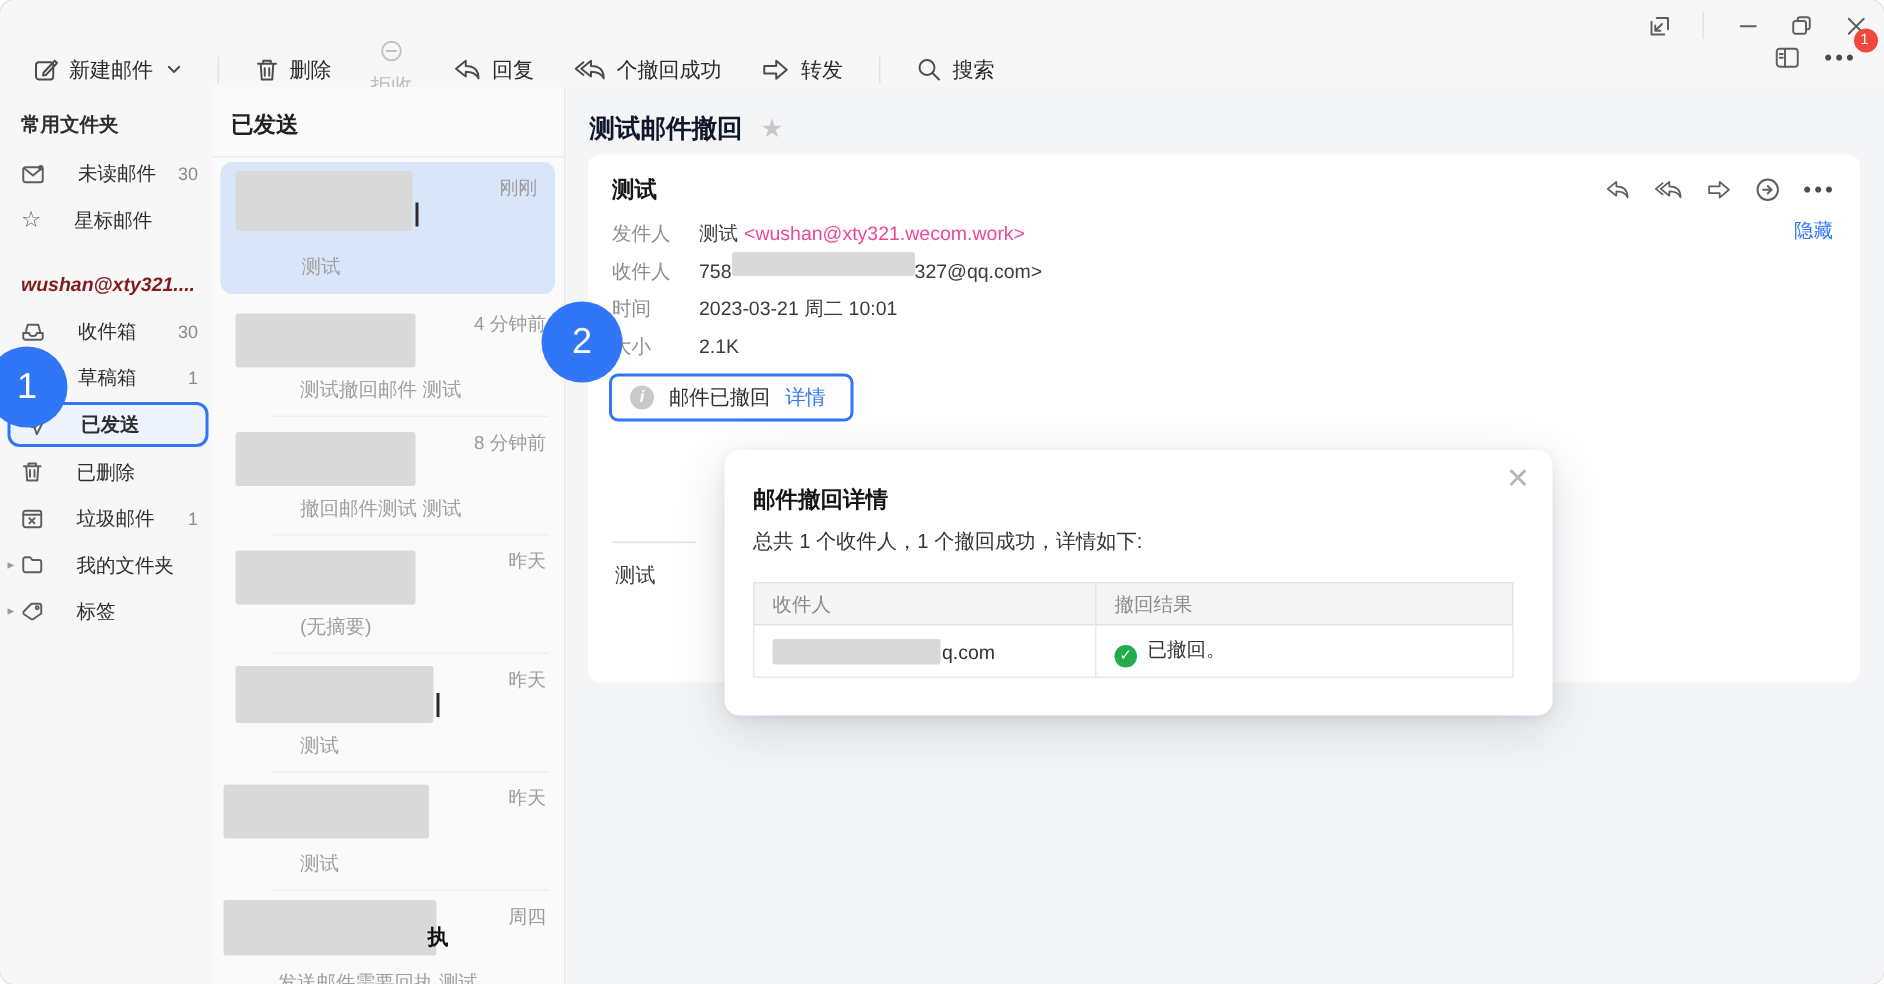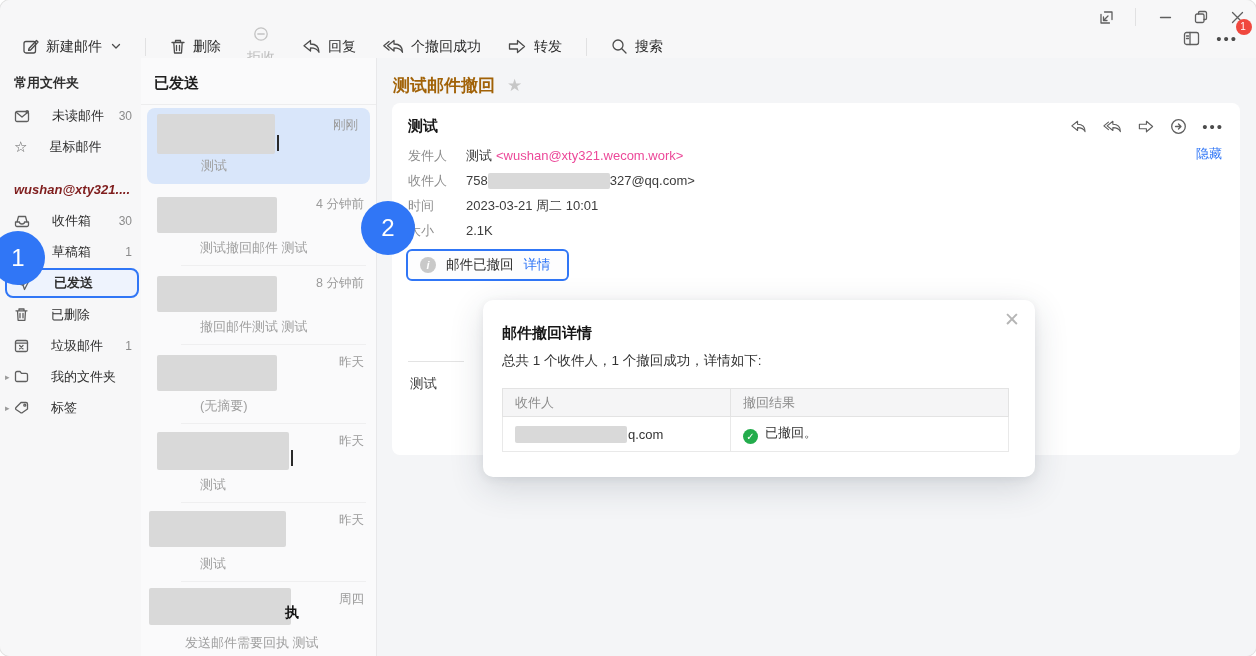--- a/index.html
+++ b/index.html
@@ -42,39 +42,39 @@
   .srow.selected {
     margin:1px 5px; height:30px; padding:0 7px 0 9px;
     border:2px solid var(--accent,#3076f6); border-radius:8px; background:#eef3fd; font-weight:bold;
   }
 
   
   #maillist { position:absolute; left:141px; top:58px; bottom:0; width:236px; background:#fafafb; border-right:1px solid #e8e8ea; }
   .ml-head { font-size:15px; font-weight:bold; color:#202020; padding:16px 0 11px 13px; border-bottom:1px solid #ededee; }
   .mitem { position:relative; height:79px; }
   .mitem::after { content:""; position:absolute; left:40px; right:10px; bottom:0; border-bottom:1px solid #efeff0; }
-  .mitem.selected { margin:3px 6px; height:76px; border-radius:8px; background:#d9e6fa; }
+  .mitem.selected { margin:3px 6px; height:88px; border-radius:8px; background:#d9e6fa; }
   .mitem.selected::after { display:none; }
   .mask { background:#d9d9d9; border-radius:2px; position:absolute; }
   .mtime { position:absolute; right:12px; top:9px; font-size:12.5px; color:#9b9b9b; }
   .msum { position:absolute; left:59px; bottom:9px; font-size:13px; color:#a0a0a0; white-space:nowrap; }
   .mcursor { position:absolute; width:2px; height:16px; background:#2a2a2a; }
   .mtail { position:absolute; font-size:14px; font-weight:bold; color:#111; }
 
   
   #reader { position:absolute; left:377px; right:0; top:58px; bottom:0; background:#f4f5f7; }
   .r-titlerow { display:flex; align-items:center; gap:12px; padding:16px 0 0 16px; }
-  .r-title { font-size:17px; font-weight:bold; color:#a16207; }
+  .r-title { font-size:17px; font-weight:bold; color:#0f172a; }
   .r-star { color:#c7c7c7; font-size:17px; }
   #card { position:absolute; left:15px; right:16px; top:45px; height:352px; background:#ffffff; border-radius:8px; }
   .c-sender { position:absolute; left:16px; top:14px; font-size:15px; font-weight:bold; color:#161616; }
   .c-actions { position:absolute; right:16px; top:15px; display:flex; align-items:center; gap:15px; }
   .c-hide { position:absolute; right:18px; top:42px; font-size:13px; color:var(--accent,#3076f6); }
   .meta { position:absolute; left:16px; top:40px; font-size:13px; line-height:25px; }
-  .meta .row { display:flex; align-items:center; }
+  .meta .row { display:flex; align-items:flex-start; }
   .meta .k { color:#8e8e8e; width:43px; margin-right:15px; }
   .meta .v { color:#3c3c3c; }
   .meta .addr { color:#ec4899; margin-left:4px; }
   .meta .mask-inline { display:inline-block; width:122px; height:16px; background:#d9d9d9; border-radius:2px; vertical-align:-3px; }
   .banner { position:absolute; left:14px; top:146px; display:inline-flex; align-items:center; gap:10px;
             border:2px solid var(--accent,#3076f6); border-radius:6px; background:#fdfdfe; padding:5px 16px 5px 12px; }
   .info-ico { width:16px; height:16px; border-radius:50%; background:#c9c9c9; color:#fff; font-size:11px; font-weight:bold;
               display:flex; align-items:center; justify-content:center; font-style:italic; }
   .banner .btxt { font-size:13.5px; color:#2e2e2e; }
   .banner .blink { font-size:13.5px; color:var(--accent,#3076f6); }

